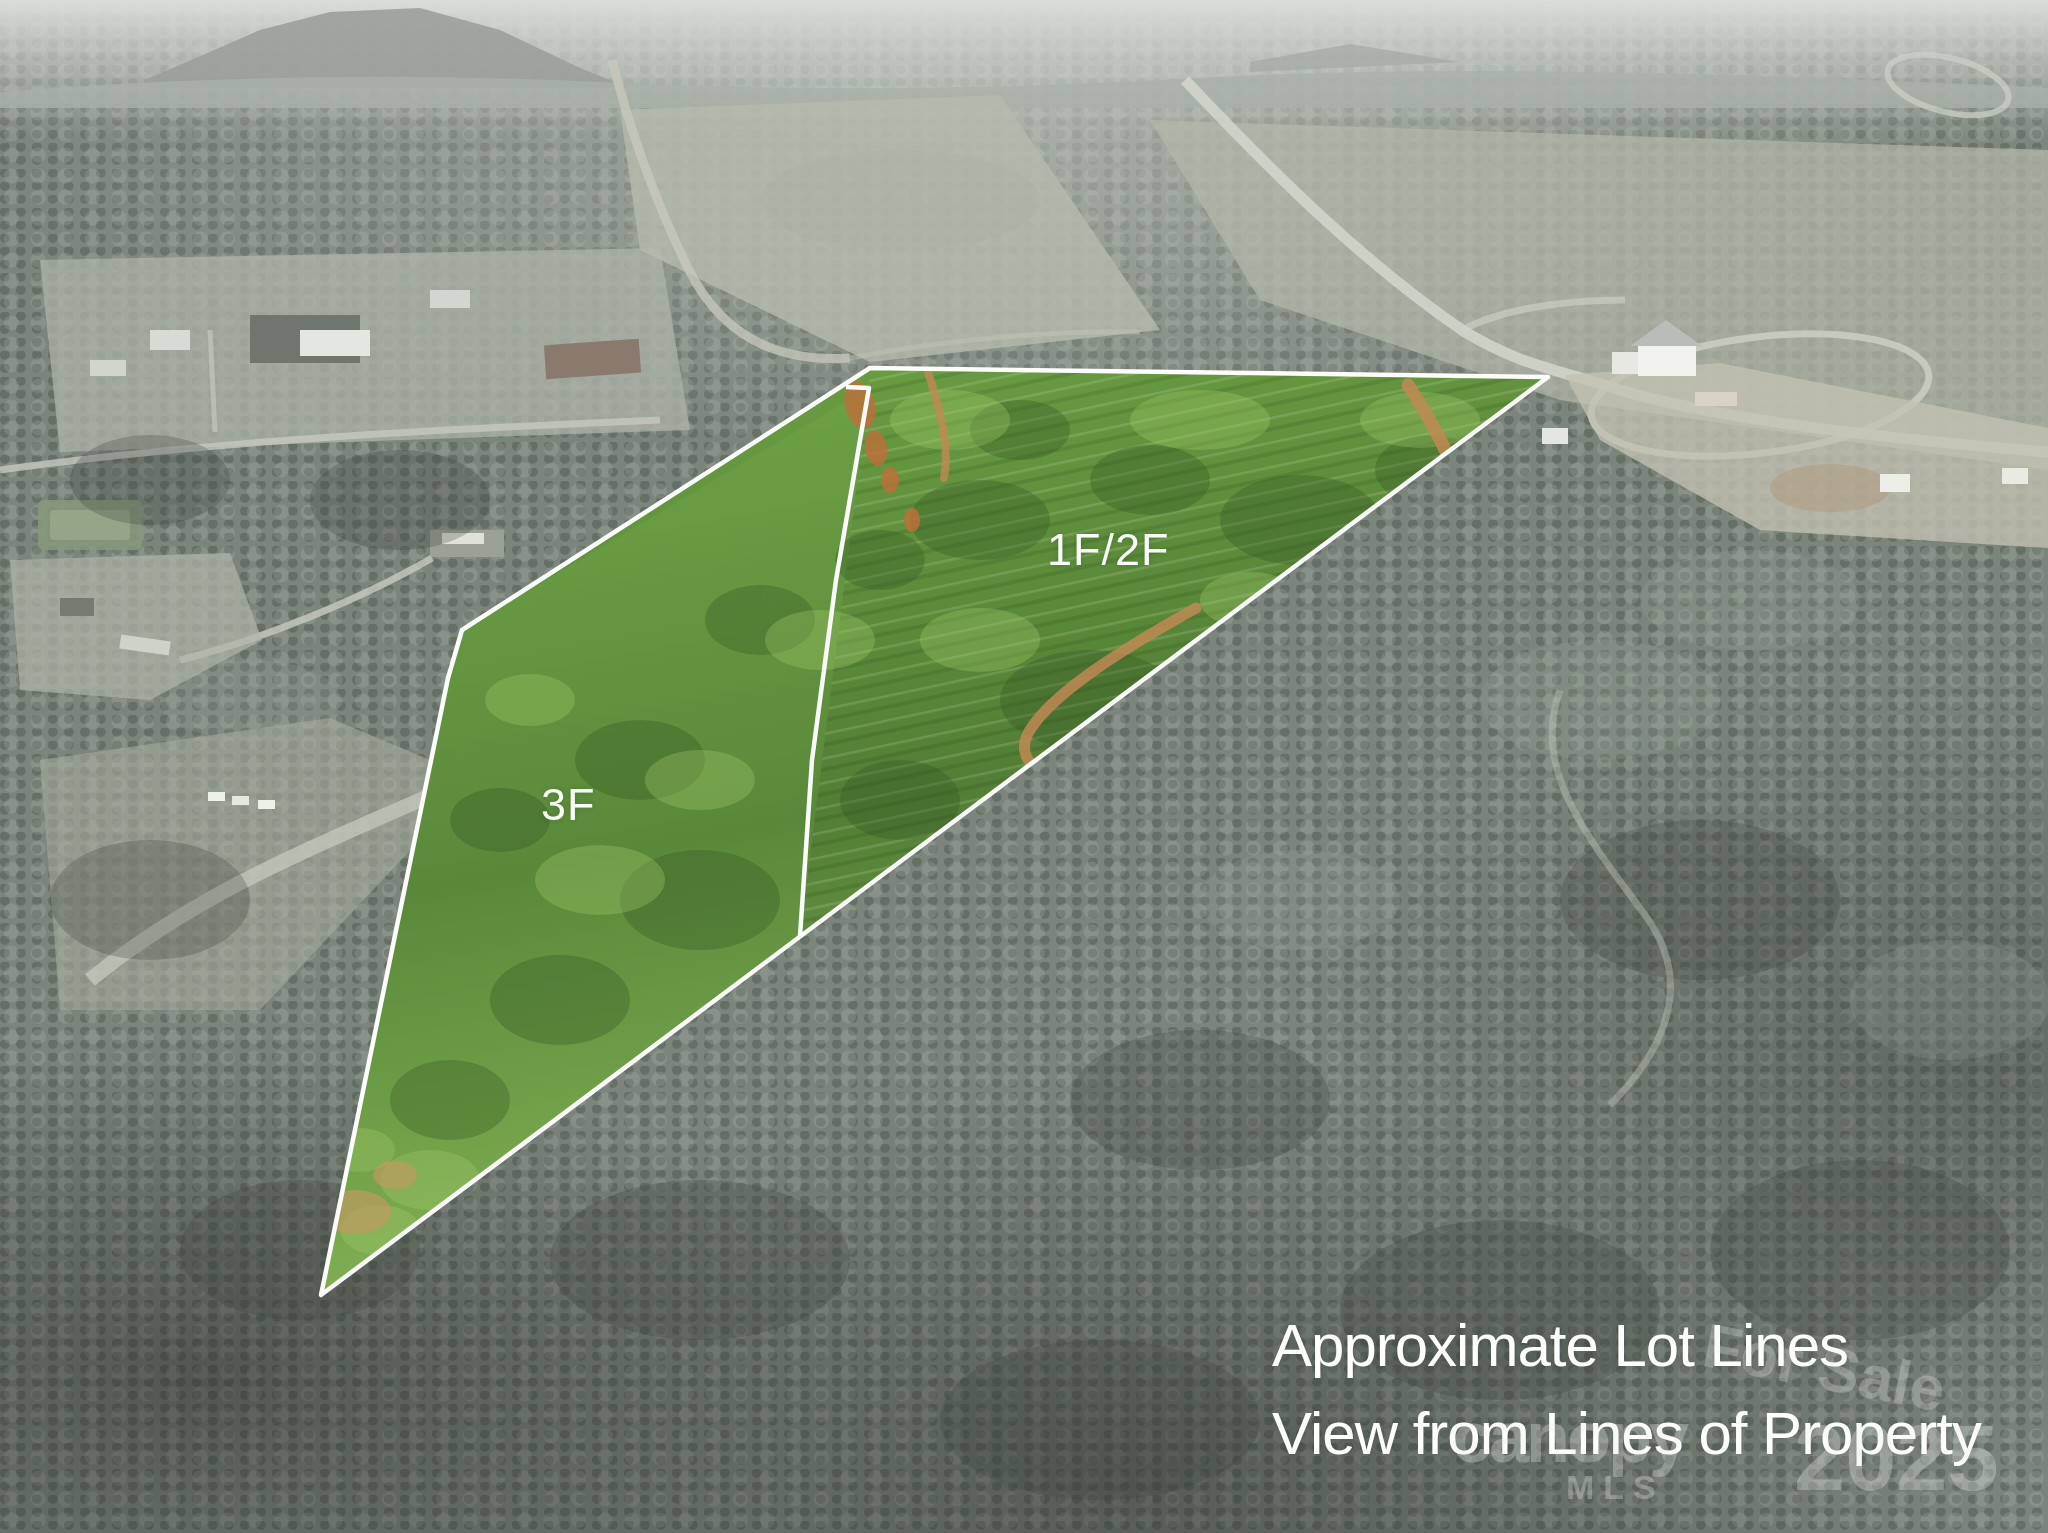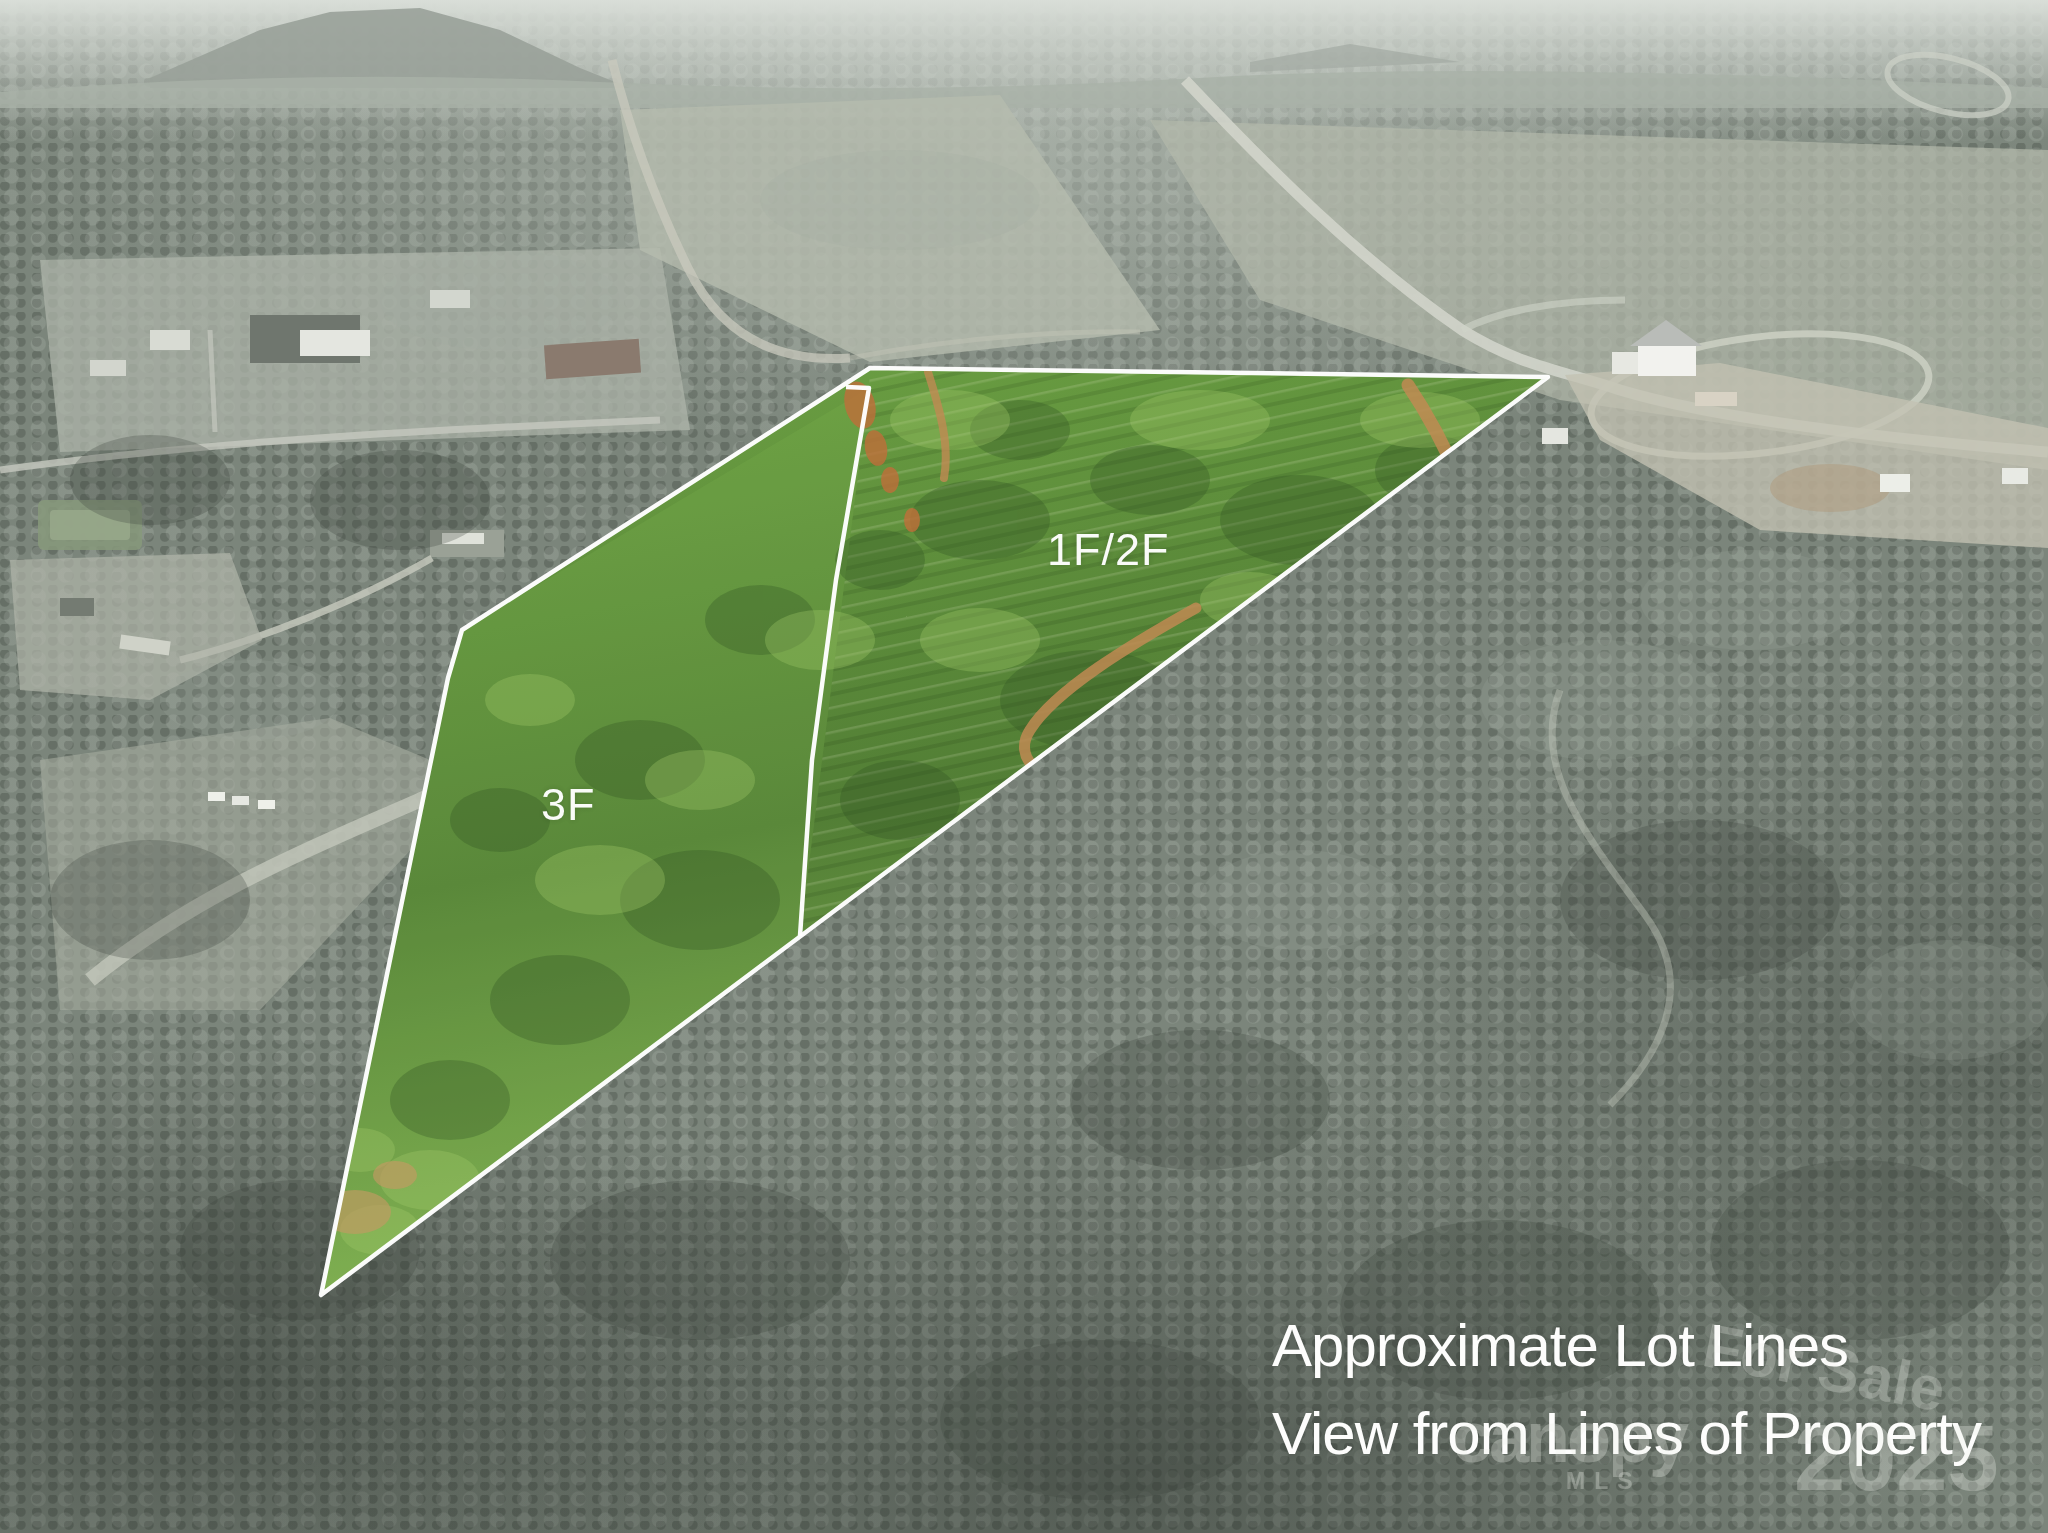--- a/index.html
+++ b/index.html
@@ -20,21 +20,21 @@
       27px 21px, 16px 13px;
   }
   svg.photo{position:absolute;inset:0;}
   .overlay-text{position:absolute;color:#ffffff;white-space:nowrap;}
   .lot-label{font-size:45px;letter-spacing:1px;text-shadow:0 0 6px rgba(0,0,0,.18);opacity:.97;}
   .caption{left:1272px;top:1302px;font-size:60px;line-height:88px;letter-spacing:-1px;
            color:#fdfdfc;text-shadow:0 0 8px rgba(0,0,0,.15);}
   .wm{color:#eef1ea;font-weight:bold;}
   .wm-forsale{left:1702px;top:1332px;font-size:62px;opacity:.26;transform:rotate(11deg);font-weight:600;}
   .wm-canopy{left:1452px;top:1396px;font-size:72px;letter-spacing:-3px;opacity:.30;}
-  .wm-mls{left:1566px;top:1468px;font-size:23px;letter-spacing:9px;opacity:.30;}
+  .wm-mls{left:1566px;top:1468px;font-size:34px;letter-spacing:9px;opacity:.30;}
   .wm-year{left:1794px;top:1406px;font-size:92px;opacity:.30;}
 </style>
 </head>
 <body>
 
 <div class="stage">
 
   <svg class="photo" viewBox="0 0 2048 1533">
     <defs>
       <linearGradient id="gGreen" x1="0" y1="0" x2="0.25" y2="1">

